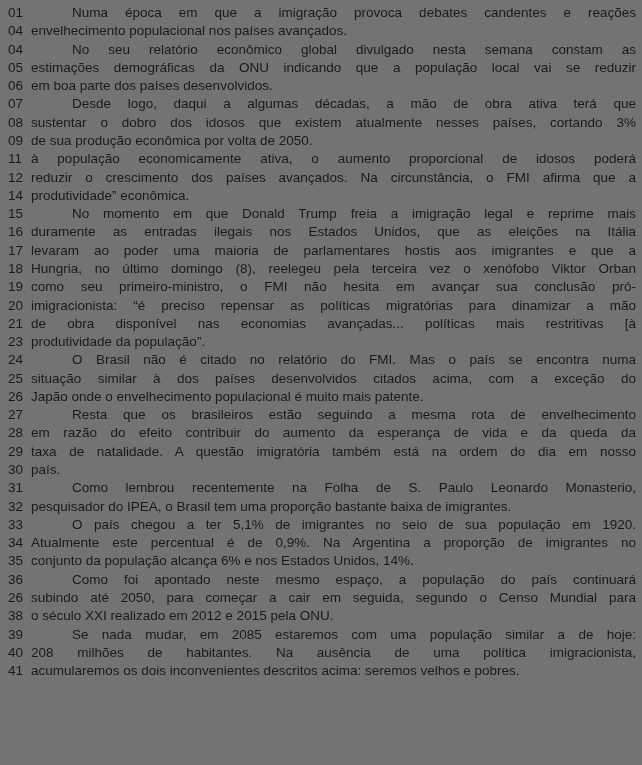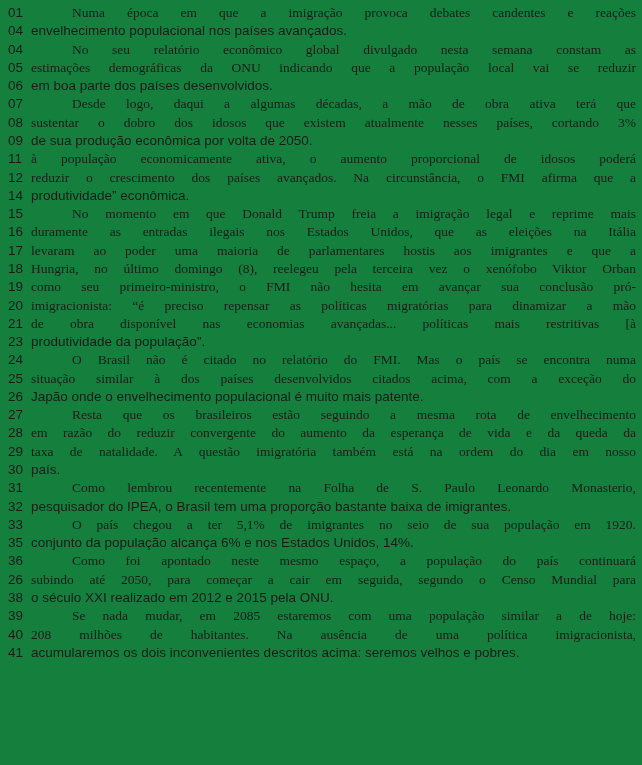--- a/index.html
+++ b/index.html
@@ -4,21 +4,21 @@
 <style>
   html, body {
     margin: 0;
     padding: 0;
     background: #ffffff;
   }
   .doc {
     width: 642px;
     height: 765px;
     box-sizing: border-box;
-    background: #15803d;
+    background: #737373;
     padding: 4px 6px 0 8px;
     overflow: hidden;
     font-family: "Liberation Sans", "DejaVu Sans", sans-serif;
     font-size: 13.5px;
     color: #1a1a1a;
   }
   .line {
     display: flex;
     line-height: 18.28px;
     white-space: normal;
@@ -28,21 +28,20 @@
     flex: 0 0 23px;
     text-align: left;
   }
   .txt {
     flex: 1 1 auto;
     min-width: 0;
   }
   .txt.justify {
     text-align: justify;
     text-align-last: justify;
-    font-family: Liberation Serif, serif;
   }
   .txt.indent {
     text-indent: 41px;
   }
 </style>
 </head>
 <body>
 
 <div class="doc">
   <div>
@@ -160,21 +159,21 @@
     <span class="txt">Japão onde o envelhecimento populacional é muito mais patente.</span>
   </div>
 
   <div class="line">
     <span class="num">27</span>
     <span class="txt indent justify">Resta que os brasileiros estão seguindo a mesma rota de envelhecimento</span>
   </div>
 
   <div class="line">
     <span class="num">28</span>
-    <span class="txt justify">em razão do reduzir convergente do aumento da esperança de vida e da queda da</span>
+    <span class="txt justify">em razão do efeito contribuir do aumento da esperança de vida e da queda da</span>
   </div>
 
   <div class="line">
     <span class="num">29</span>
     <span class="txt justify">taxa de natalidade. A questão imigratória também está na ordem do dia em nosso</span>
   </div>
 
   <div class="line">
     <span class="num">30</span>
     <span class="txt">país.</span>
@@ -188,20 +187,24 @@
   <div class="line">
     <span class="num">32</span>
     <span class="txt">pesquisador do IPEA, o Brasil tem uma proporção bastante baixa de imigrantes.</span>
   </div>
 
   <div class="line">
     <span class="num">33</span>
     <span class="txt indent justify">O país chegou a ter 5,1% de imigrantes no seio de sua população em 1920.</span>
   </div>
 
+  <div class="line">
+    <span class="num">34</span>
+    <span class="txt justify">Atualmente este percentual é de 0,9%. Na Argentina a proporção de imigrantes no</span>
+  </div>
 
   <div class="line">
     <span class="num">35</span>
     <span class="txt">conjunto da população alcança 6% e nos Estados Unidos, 14%.</span>
   </div>
 
   <div class="line">
     <span class="num">36</span>
     <span class="txt indent justify">Como foi apontado neste mesmo espaço, a população do país continuará</span>
   </div>

